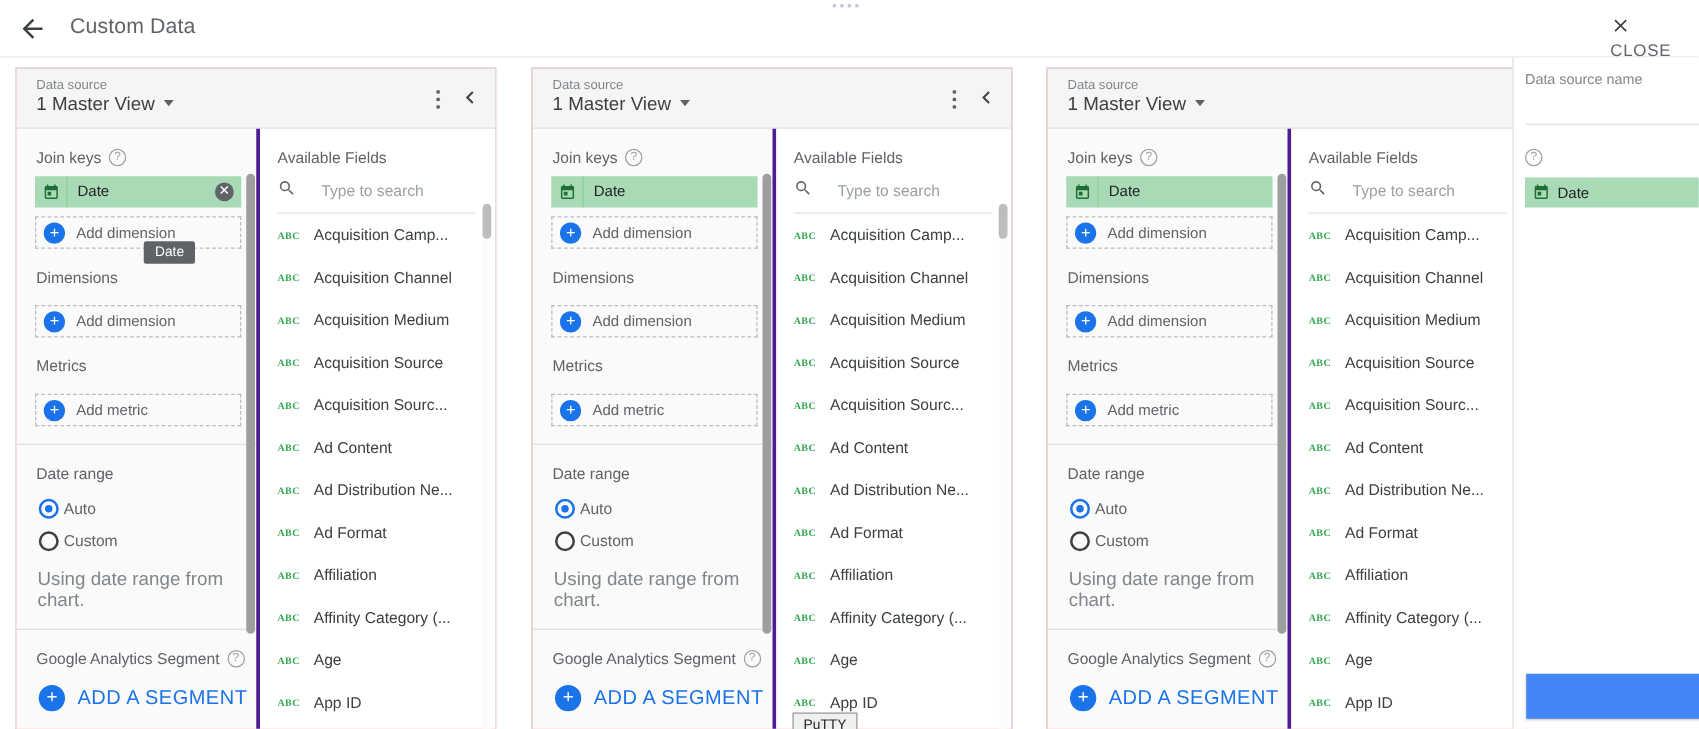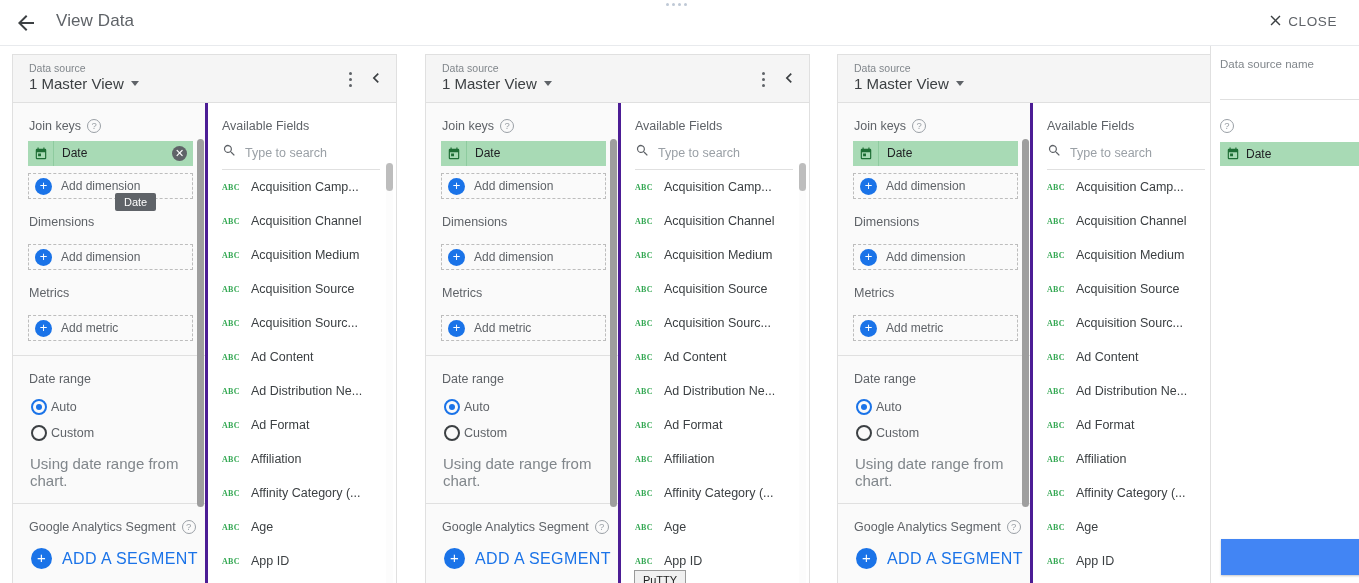--- a/index.html
+++ b/index.html
@@ -31,22 +31,23 @@
   .drag-dots {
     position: absolute; left: 666px; top: 3px;
     display: flex; gap: 3px;
   }
   .drag-dots i {
     display: block; width: 3px; height: 3px; border-radius: 50%;
     background: #bfc9d6;
   }
   .close-btn {
     position: absolute; right: 22px; top: 12px;
-    display: flex; align-items: flex-end; gap: 4px;
+    display: flex; align-items: flex-start; gap: 4px;
     cursor: pointer;
+    flex-direction: column;
   }
   .close-x { width: 17px; height: 17px; }
   .close-label { font-size: 13.5px; color: #5f6368; letter-spacing: .6px; }
 
   
   .panel {
     position: absolute; top: 54px;
     height: 529px;
     background: #fca5a5;
     border: 1px solid #e0e0e0;
@@ -178,21 +179,21 @@
     position: absolute; right: 1px; top: 36px;
     width: 7px; height: 368px; border-radius: 4px;
     background: #9e9e9e;
   }
 
   
   .fields-col { position: relative; flex: 1; background: #fff; height: 481px; overflow: hidden; }
   .fields-title { font-size: 12.5px; color: #5f6368; padding: 16px 0 0 14px; }
   .search-wrap {
     margin: 10px 16px 0 14px;
-    display: flex; align-items: center; gap: 8px;
+    display: flex; align-items: center; gap: 20px;
     border-bottom: 1px solid #e0e0e0;
     padding-bottom: 7px;
   }
   .search-input {
     border: none; outline: none; background: transparent;
     font-family: "Liberation Sans", sans-serif;
     font-size: 12.5px; color: #5f6368; width: 100%;
   }
   .search-input::placeholder { color: #9aa0a6; }
 
@@ -276,21 +277,21 @@
 </style>
 </head>
 <body>
 
 <div class="topbar">
   <div class="back-arrow">
     <svg width="24" height="24" viewBox="0 0 24 24">
         <path d="M20 11H7.8l5.6-5.6L12 4l-8 8 8 8 1.4-1.4L7.8 13H20z" fill="#3c4043"></path>
       </svg>
   </div>
-  <div class="page-title">View Data</div>
+  <div class="page-title">Custom Data</div>
 
   <div class="drag-dots">
     <i></i>
     <i></i>
     <i></i>
     <i></i>
   </div>
 
   <div class="close-btn">
     <span class="close-x">

